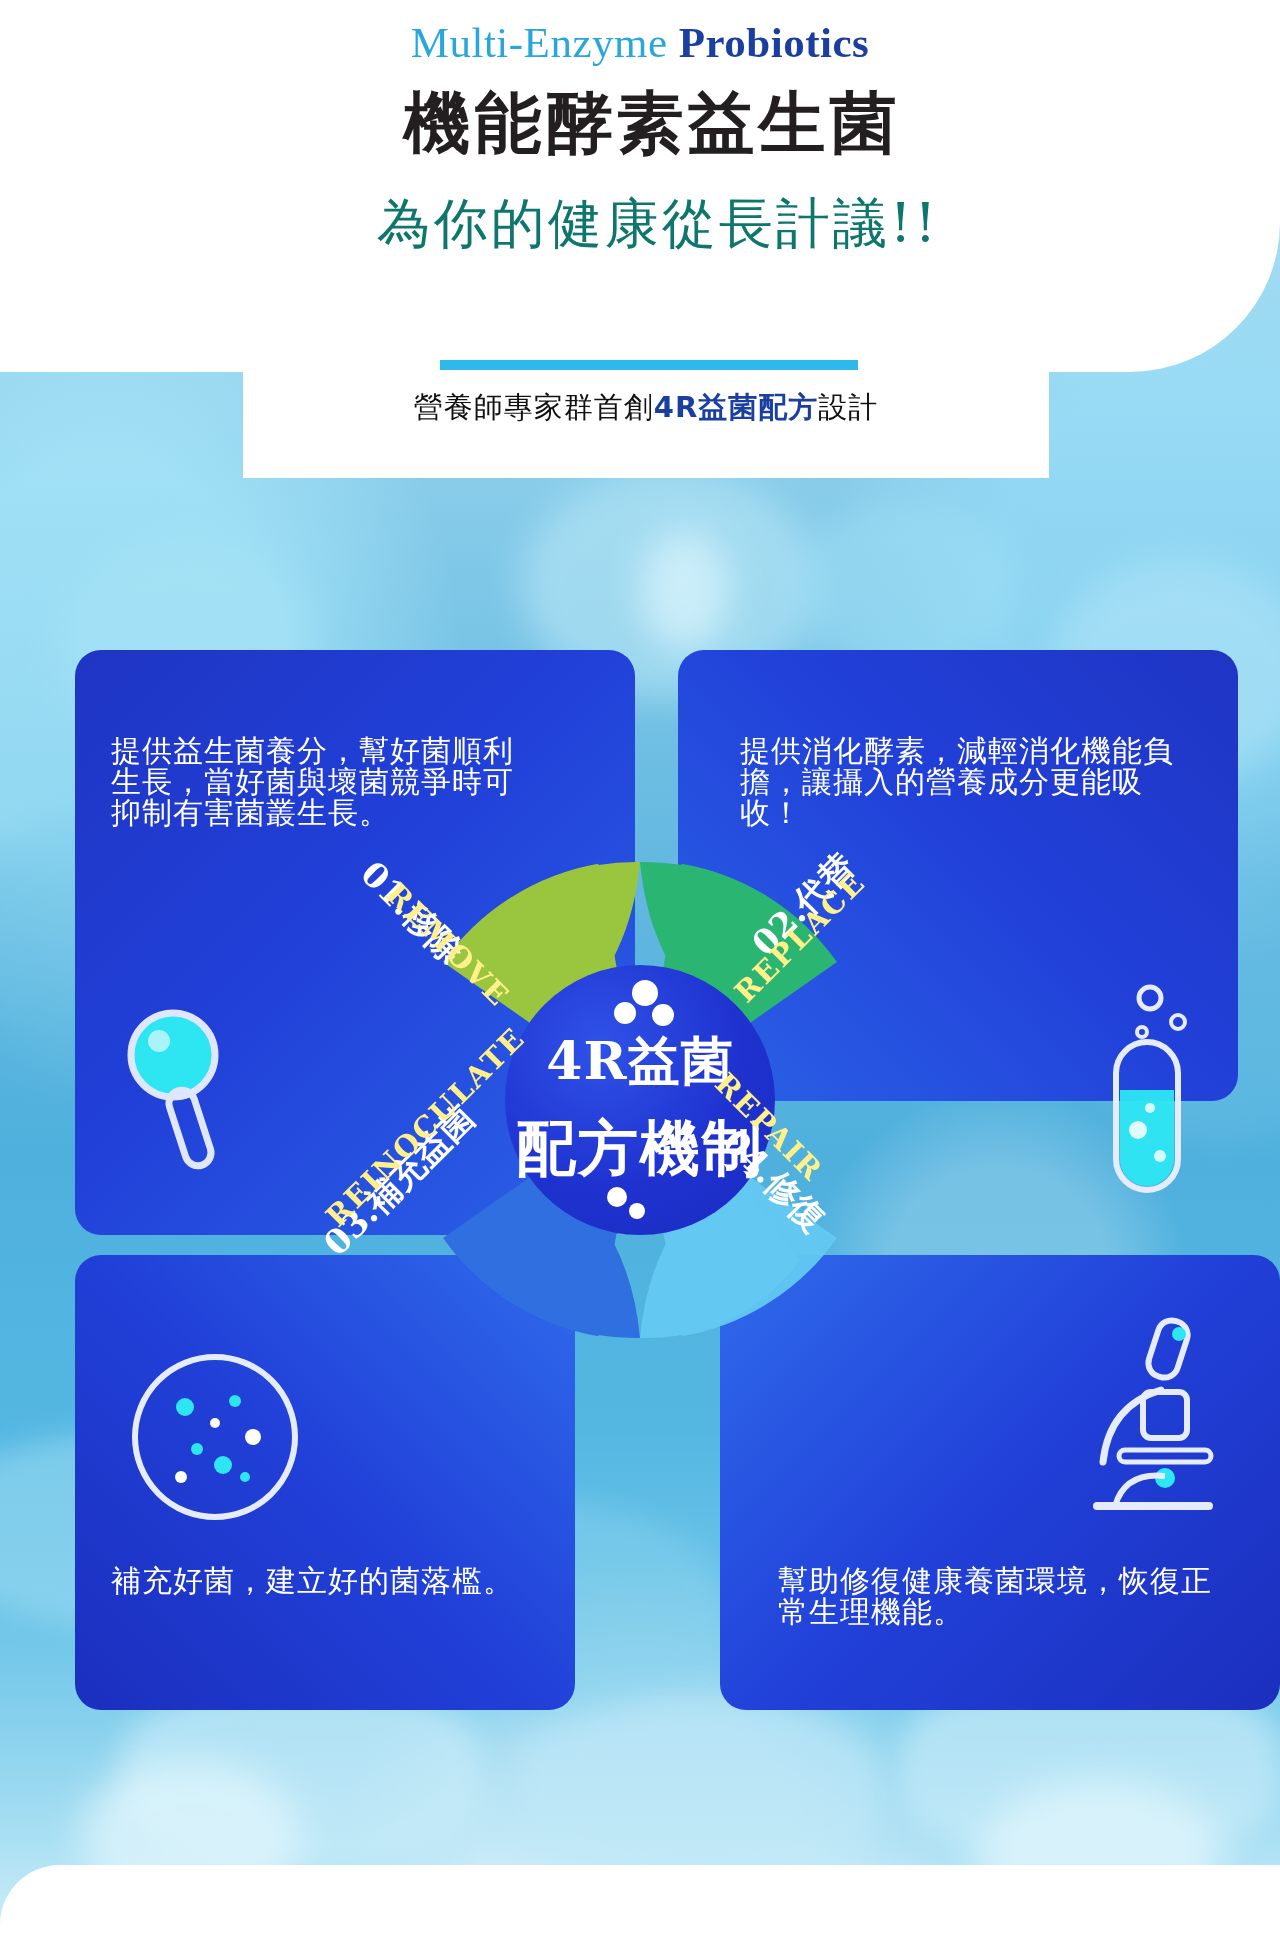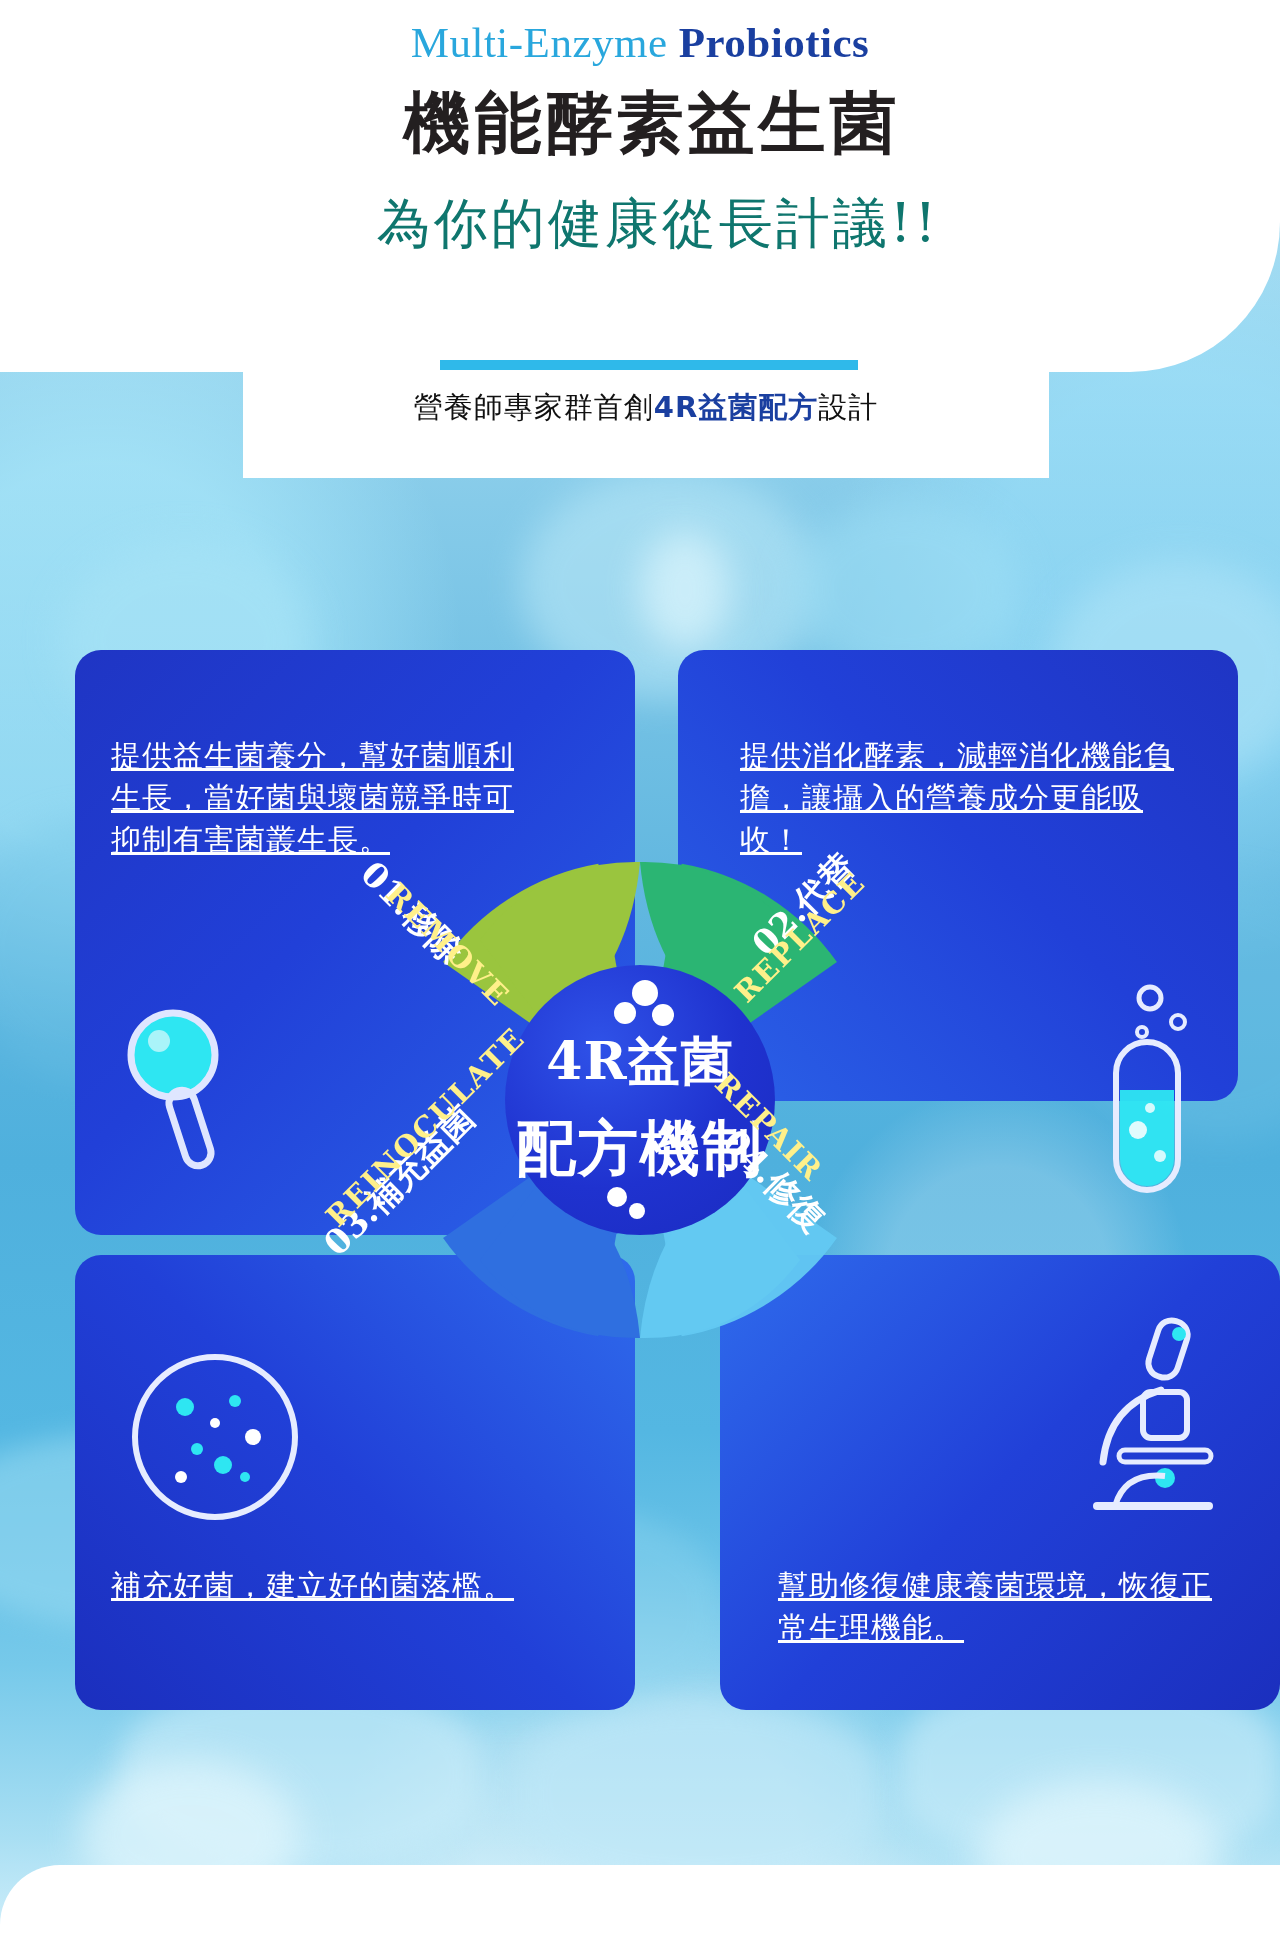--- a/index.html
+++ b/index.html
@@ -134,33 +134,32 @@
   .card {
     position: absolute;
     border-radius: 26px;
     color: #ffffff;
     z-index: 3;
   }
   .card-tl { left: 75px;  top: 650px;  width: 560px; height: 585px;
     background: linear-gradient(135deg,#1f35c4 0%, #2140d8 45%, #2b63e8 100%); }
   .card-tr { left: 678px; top: 650px;  width: 560px; height: 451px;
     background: linear-gradient(225deg,#1f35c4 0%, #2140d8 45%, #2b63e8 100%); }
-  .card-bl { left: 75px;  top: 1255px; width: 560px; height: 455px;
+  .card-bl { left: 75px;  top: 1255px; width: 500px; height: 455px;
     background: linear-gradient(45deg,#1b2fbe 0%, #2140d8 50%, #2f6bec 100%); }
   .card-br { left: 678px; top: 1255px; width: 560px; height: 455px;
     background: linear-gradient(315deg,#1b2fbe 0%, #2140d8 50%, #2f6bec 100%); margin-left: 42px; }
 
   .card-text {
     position: absolute;
     font-family: "DejaVu Sans", sans-serif;
     font-size: 30px;
-    line-height: 42px;
+    line-height: 31px;
     letter-spacing: 1px;
     color: #ffffff;
-    text-decoration: underline;
   }
   .card-tl .card-text { left: 36px; top: 85px; width: 430px; }
   .card-tr .card-text { left: 62px; top: 85px; width: 440px; }
   .card-bl .card-text { left: 36px; top: 310px; width: 440px; }
   .card-br .card-text { left: 58px; top: 310px; width: 460px; }
 
   .card-icon { position: absolute; }
   .icon-magnifier { left: 40px; top: 355px; }
   .icon-tube      { right: 40px; top: 330px; }
   .icon-dish      { left: 48px; top: 90px; }

